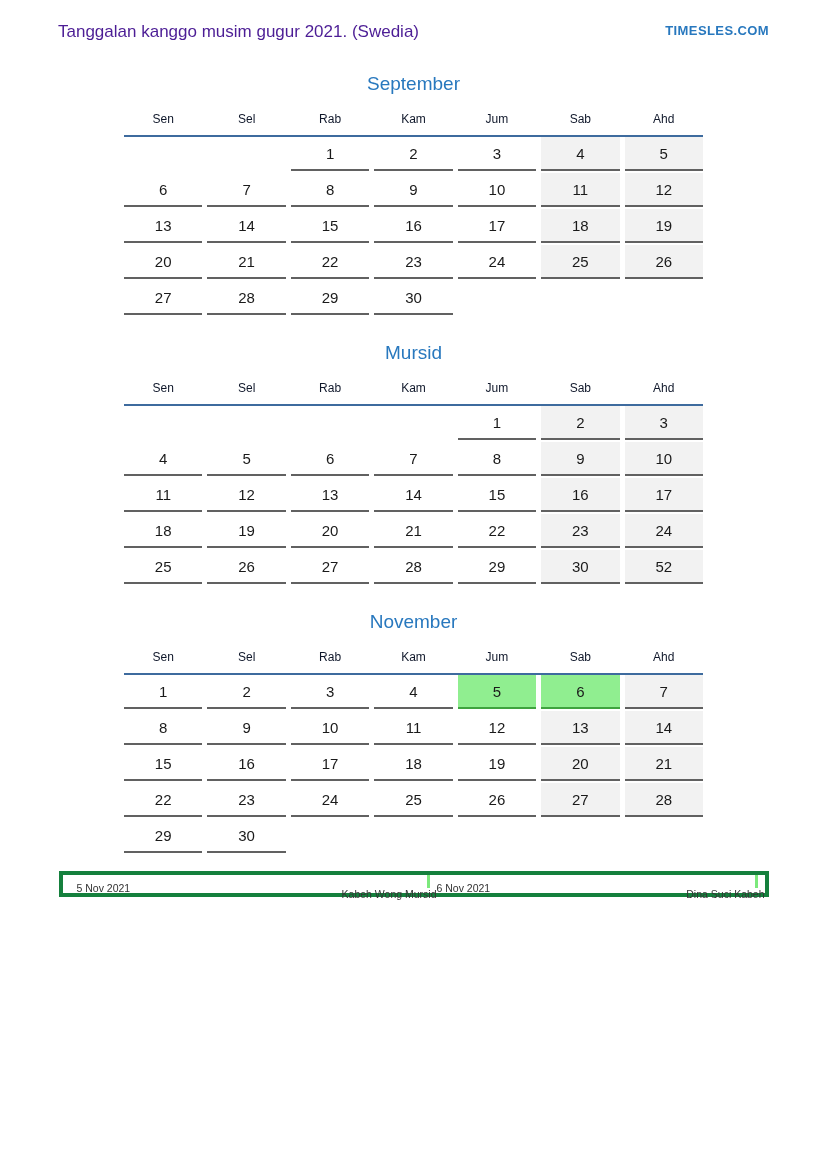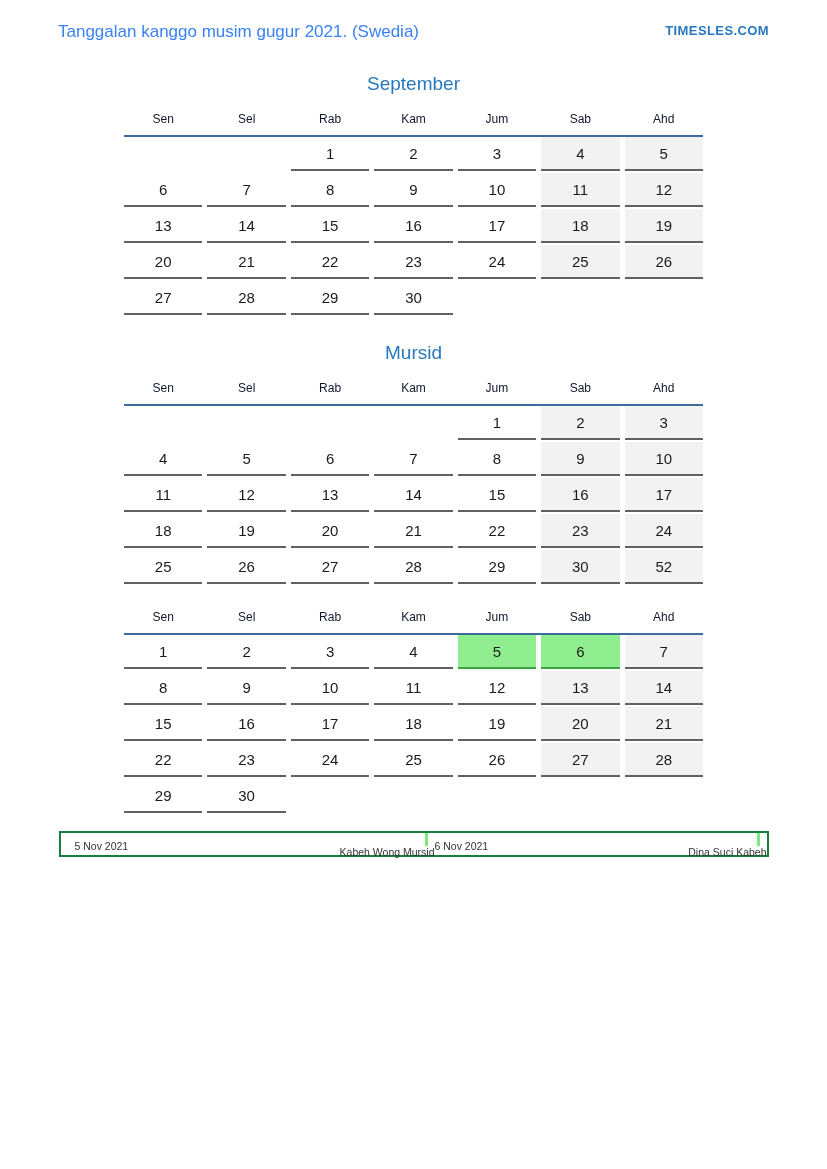--- a/index.html
+++ b/index.html
@@ -22,21 +22,21 @@
   }
   .page-header{
     display:flex;
     justify-content:space-between;
     align-items:flex-start;
     padding:22px 58px 0 58px;
   }
   .page-title{
     font-size:17px;
     line-height:20px;
-    color:#3b82f6;
+    color:#4c1d95;
     font-weight:400;
   }
   .site-link{
     font-size:13px;
     line-height:18px;
     letter-spacing:0.4px;
     color:var(--accent-blue);
     text-decoration:none;
     font-weight:700;
     cursor:pointer;
@@ -95,21 +95,21 @@
   }
   .cell.wk{background:var(--weekend-bg);}
   .cell.hl{
     background:var(--highlight-green);
     border-bottom-color:var(--highlight-border);
   }
   .legend{
     width:710px;
     height:26px;
     margin:16px auto 0 auto;
-    border:2px solid #15803d;
+    border:4px solid #15803d;
     display:grid;
     grid-template-columns:158px 202px 147px auto;
     align-items:center;
     padding-left:14px;
     font-size:10.5px;
     color:var(--text-dark);
   }
   .lg-date{white-space:nowrap;}
   .lg-item{display:flex;align-items:flex-end;white-space:nowrap;flex-direction:column;}
   .lg-bar{
@@ -223,20 +223,21 @@
         <div class="cell">25</div>
         <div class="cell">26</div>
         <div class="cell">27</div>
         <div class="cell">28</div>
         <div class="cell">29</div>
         <div class="cell wk">30</div>
         <div class="cell wk">52</div>
       </div>
     </section>
     <section class="month">
+      <h2 class="month-title">November</h2>
       <div class="dow-row">
         <div class="dow">Sen</div>
         <div class="dow">Sel</div>
         <div class="dow">Rab</div>
         <div class="dow">Kam</div>
         <div class="dow">Jum</div>
         <div class="dow">Sab</div>
         <div class="dow">Ahd</div>
       </div>
       <div class="rule"></div>

